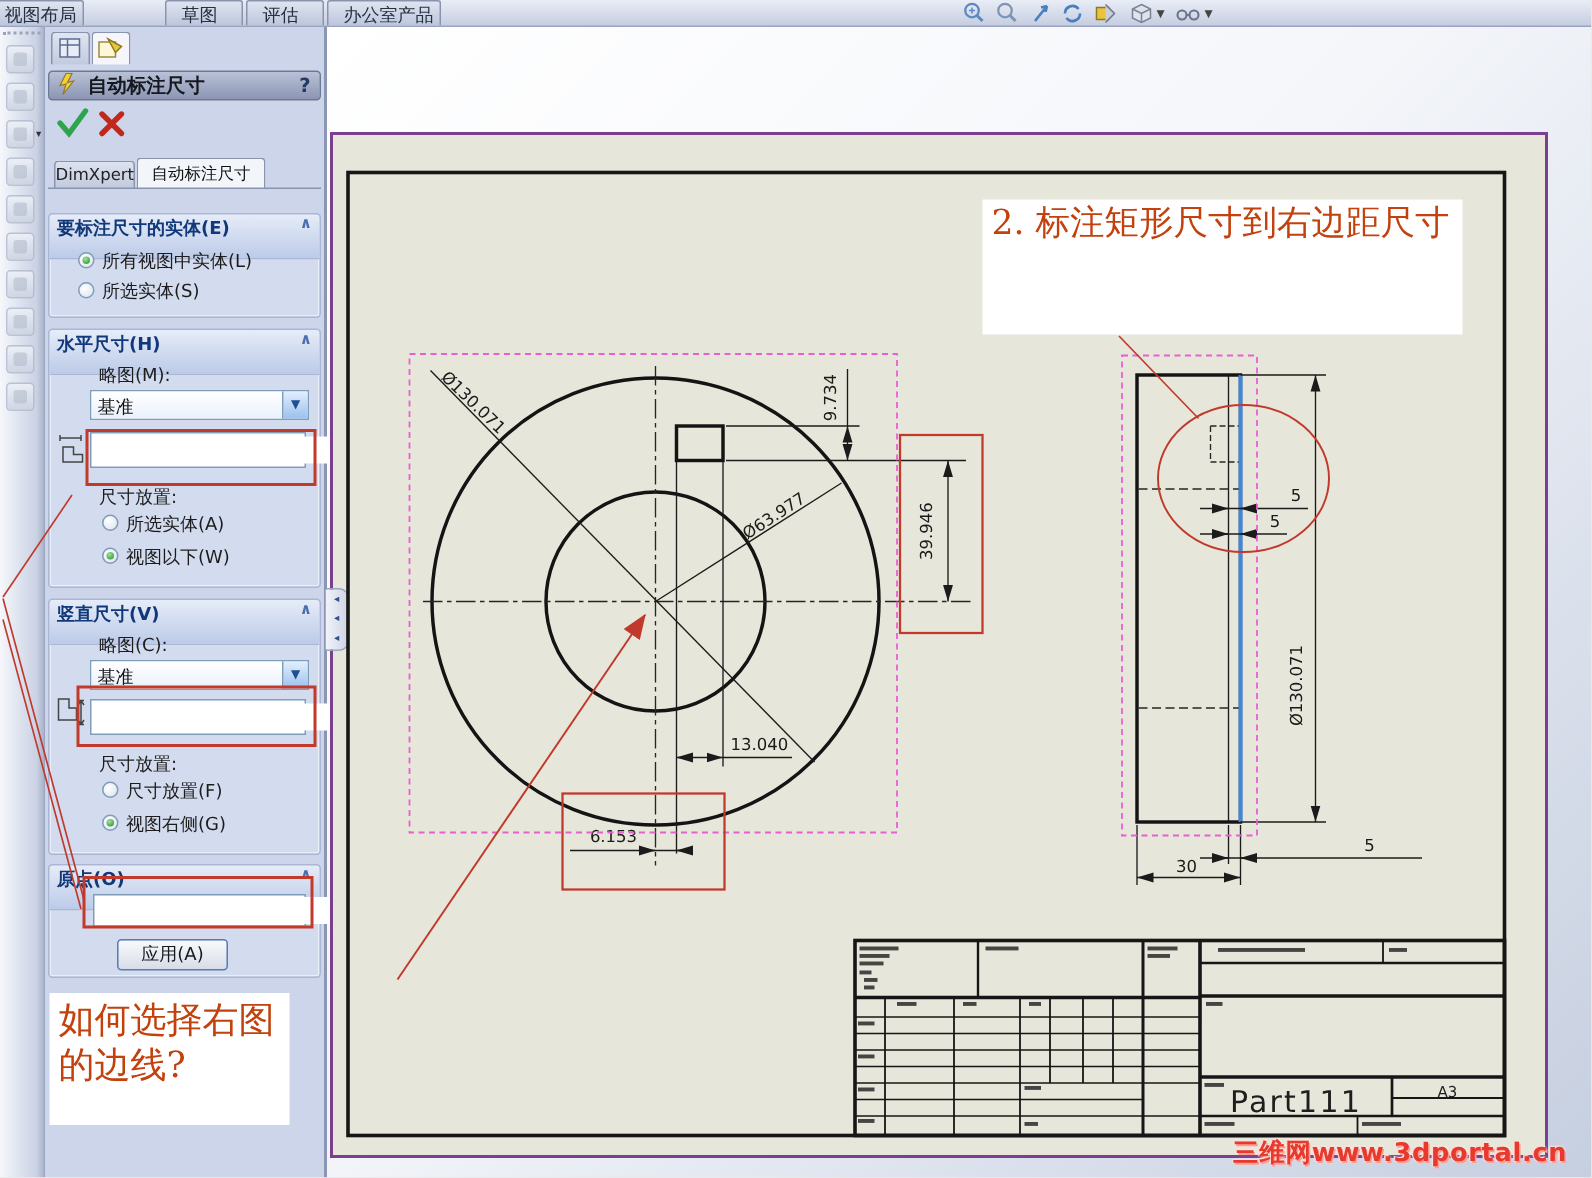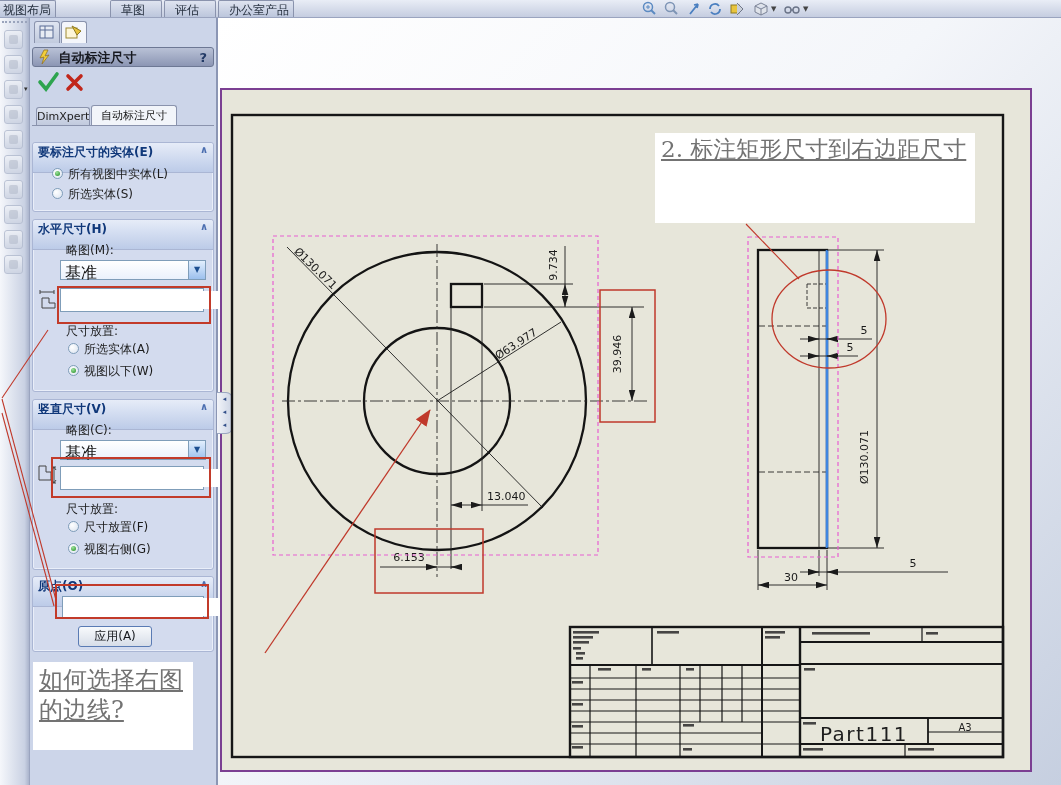--- a/index.html
+++ b/index.html
@@ -38,30 +38,30 @@
               border:1px solid #aab6d4; border-radius:3px; box-shadow:inset 0 0 0 1px #e9eef9; }
   .ghead { height:30px; background:linear-gradient(#e6ecf8,#bccbe8); border-bottom:1px solid #aab6d4;
            border-radius:3px 3px 0 0; font-size:12px; font-weight:bold; color:#10387a; padding:1px 5px 0 5px; }
   .chev { float:right; color:#4a6daf; font-size:10px; }
   .plabel { position:absolute; font-size:12px; color:#1c1c1c; white-space:nowrap; }
   .radio { position:absolute; width:11px; height:11px; border-radius:50%; border:1px solid #7f9db9;
            background:radial-gradient(circle at 35% 35%,#ffffff,#d9e2ef); }
   .radio.sel::after { content:""; position:absolute; left:2px; top:2px; width:5px; height:5px; border-radius:50%;
            background:radial-gradient(circle at 38% 32%,#9fe49f,#1f8a1f); }
   .dropdown { position:absolute; height:20px; border:1px solid #7f9db9; background:#fff; display:flex; }
-  .dd-text { flex:1; font-size:16px; color:#111; padding:2px 4px; background:linear-gradient(#ffffff,#eaf1fc); }
+  .dd-text { flex:1; font-size:12px; color:#111; padding:2px 4px; background:linear-gradient(#ffffff,#eaf1fc); }
   .dd-btn { width:17px; background:linear-gradient(#e2effd,#9cc0ee); border-left:1px solid #7f9db9;
             font-size:8px; color:#1d4f91; text-align:center; line-height:18px; }
   .pinput { position:absolute; height:24px; border:1px solid #7f9db9; background:#fff; display:flex; align-items:center; padding:2px; }
   .swatch { width:11px; height:18px; margin-right:2px; }
   .pfield { flex:1; height:18px; border:none; outline:none; background:#fff; font-size:12px; }
   .redbox { position:absolute; border:2px solid #c23b2a; background:transparent; }
   .xpbtn { position:absolute; height:21px; border:1px solid #5a7bb4; border-radius:3px;
            background:linear-gradient(#f8fafc,#d7dde8); font-size:12px; color:#15181d; text-align:center; line-height:19px; }
-  .whitebox { position:absolute; background:#fff; color:#737373; font-family:"DejaVu Serif",serif;text-decoration:underline; }
+  .whitebox { position:absolute; background:#fff; color:#c2410c; font-family:"DejaVu Serif",serif; }
 
   
   .viewport { left:218px; top:18px; width:843px; height:767px;
               background:linear-gradient(135deg,#ffffff 0%,#f4f6fa 45%,#c6cfe0 100%); }
   .sheet { left:220px; top:88px; width:812px; height:684px; background:#e7e6da; border:2px solid #7b3f92; }
 
   .splitter { left:217px; top:392px; width:16px; height:42px; background:linear-gradient(90deg,#f2f4f9,#ccd4e4);
               border:1px solid #9aa6c0; border-left:none; border-radius:0 7px 7px 0;
               font-size:7px; color:#33508a; text-align:center; line-height:13px; }
 
@@ -401,13 +401,14 @@
       <rect x="375" y="529" width="108" height="64" stroke-width="1.5"></rect>
       <ellipse cx="829" cy="319" rx="57" ry="49" stroke-width="1.3"></ellipse>
       <line x1="746" y1="224" x2="799" y2="279" stroke-width="1.1"></line>
       <line x1="265" y1="653" x2="430" y2="410" stroke-width="1.3" marker-end="url(#arR)"></line>
       <line x1="48" y1="330" x2="2" y2="398" stroke-width="1.1"></line>
       <line x1="2" y1="399" x2="56" y2="600" stroke-width="1.1"></line>
       <line x1="2" y1="413" x2="54" y2="606" stroke-width="1.1"></line>
     </g>
   </svg>
 
+  <div class="abs watermark z5"><span>三维网www.3dportal.cn</span></div>
 </div>
 
 </body></html>

